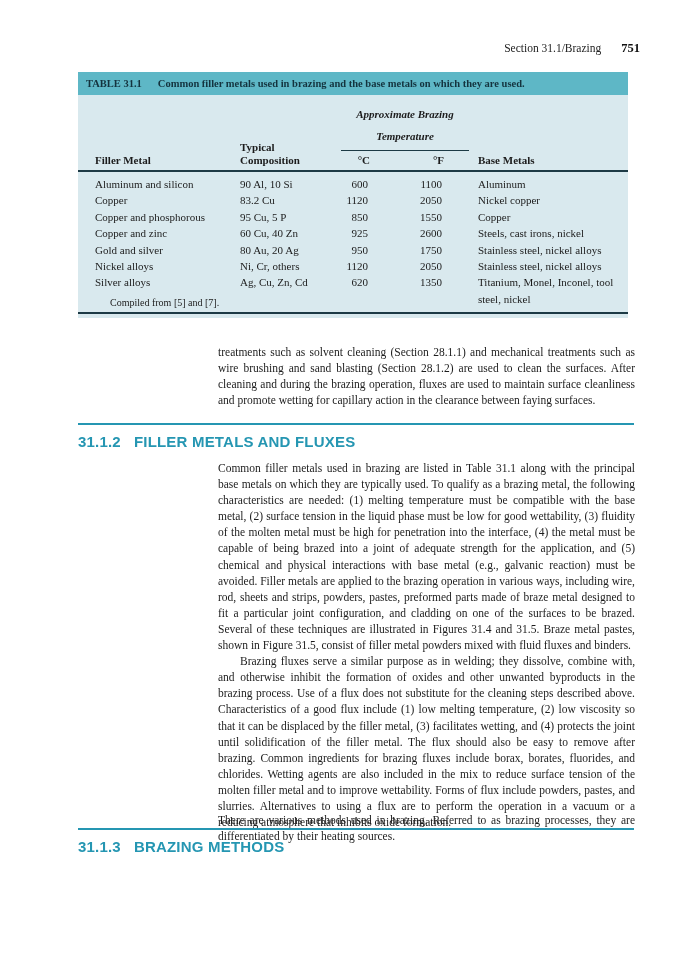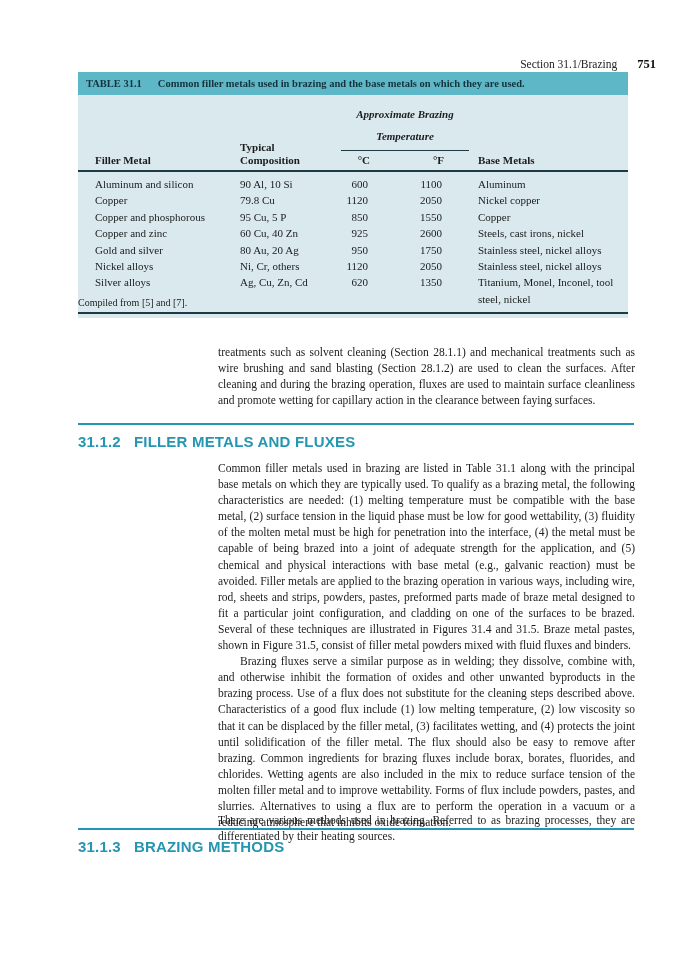--- a/index.html
+++ b/index.html
@@ -11,22 +11,22 @@
     --body-text:#1c1c1c;
   }
   *{margin:0;padding:0;box-sizing:border-box;}
   html,body{background:#fff;}
   .page{
     position:relative;width:700px;height:960px;background:#ffffff;
     font-family:"Liberation Serif", serif;color:var(--body-text);overflow:hidden;
   }
   
   .running-head{
-    position:absolute;top:41px;left:16px;width:640px;text-align:right;
-    font-size:11.5px;color:#222;margin-top:16px;
+    position:absolute;top:41px;left:0;width:640px;text-align:right;
+    font-size:11.5px;color:#222;
   }
   .running-head .page-num{font-weight:bold;font-size:12.5px;margin-left:20px;color:#111;}
   
   .table-block{position:absolute;left:78px;top:72px;width:550px;}
   .tbl-caption{
     background:var(--table-header-bg);color:var(--caption-text);
     font-family:Liberation Serif, serif;font-weight:bold;font-size:10.5px;
     padding:6px 8px 5px 8px;line-height:12px;
   }
   .tbl-caption .tbl-label{margin-right:16px;}
@@ -44,21 +44,21 @@
   .cf-row{display:grid;grid-template-columns:68px 78px;margin-top:3px;}
   .cf-row span{text-align:right;}
   .cf-c{padding-right:30px;}
   .cf-f{padding-right:34px;}
   .rows{padding:4px 6px 5px 17px;border-bottom:2px solid var(--table-rule-dark);}
   .trow{display:grid;grid-template-columns:145px 92px 68px 78px 1fr;line-height:16.4px;}
   .trow .num{text-align:right;}
   .trow .num.c{padding-right:32px;}
   .trow .num.f{padding-right:36px;}
   .trow .base{padding-right:2px;}
-  .tbl-footnote{position:absolute;left:78px;top:297px;font-size:10px;color:#222;}
+  .tbl-footnote{position:absolute;left:78px;top:297px;font-size:10px;color:#222;padding-left:32px;}
   
   .textcol{position:absolute;left:218px;width:417px;font-size:11.5px;line-height:16.1px;text-align:justify;}
   .p-intro{top:344px;}
   .s312-paras{top:460px;}
   .s313-para{top:812px;font-family:Liberation Serif, serif;}
   .indent{text-indent:22px;}
   
   .sec-rule{position:absolute;left:78px;width:556px;height:2px;background:var(--accent-teal);}
   .rule-312{top:423px;}
   .rule-313{top:828px;}
@@ -102,21 +102,21 @@
       <div class="rows">
         <div class="trow">
           <div>Aluminum and silicon</div>
           <div>90 Al, 10 Si</div>
           <div class="num c">600</div>
           <div class="num f">1100</div>
           <div class="base">Aluminum</div>
         </div>
         <div class="trow">
           <div>Copper</div>
-          <div>79.8 Cu</div>
+          <div>83.2 Cu</div>
           <div class="num c">1120</div>
           <div class="num f">2050</div>
           <div class="base">Nickel copper</div>
         </div>
         <div class="trow">
           <div>Copper and phosphorous</div>
           <div>95 Cu, 5 P</div>
           <div class="num c">850</div>
           <div class="num f">1550</div>
           <div class="base">Copper</div>

